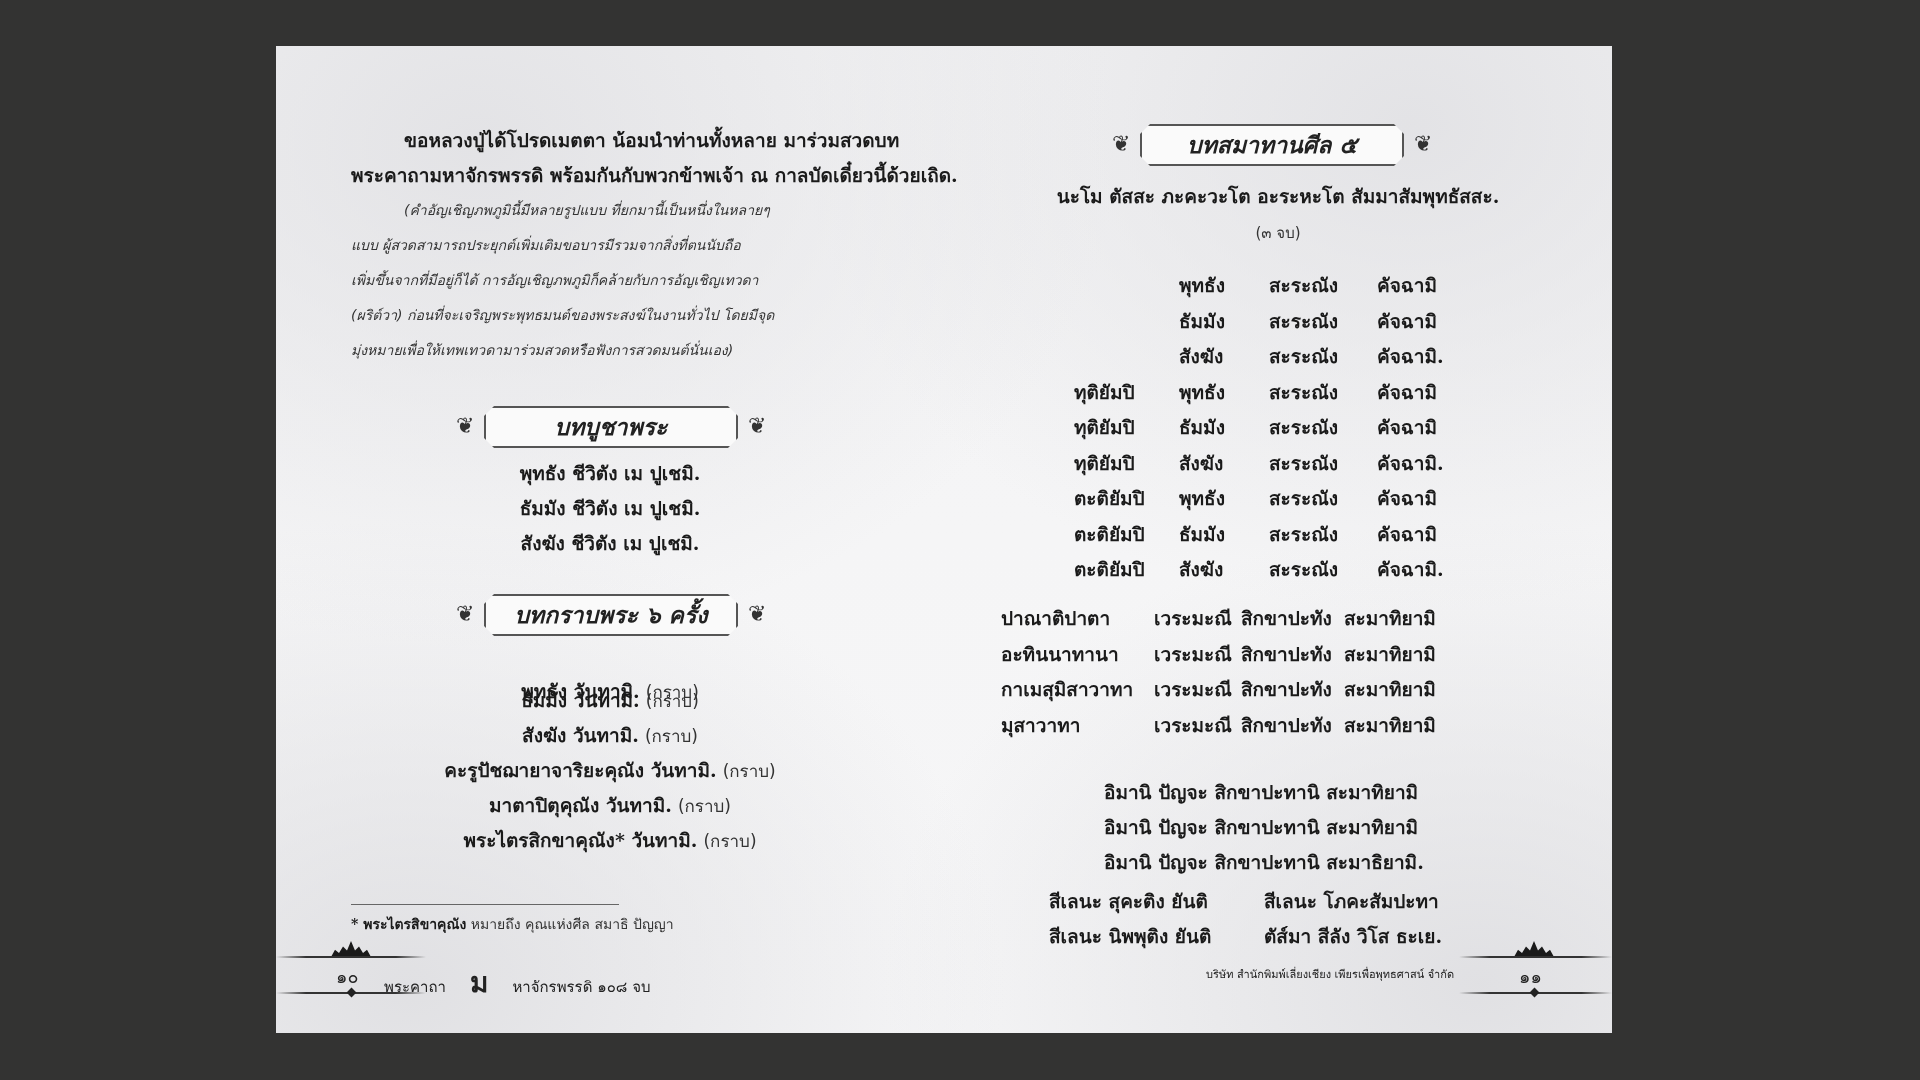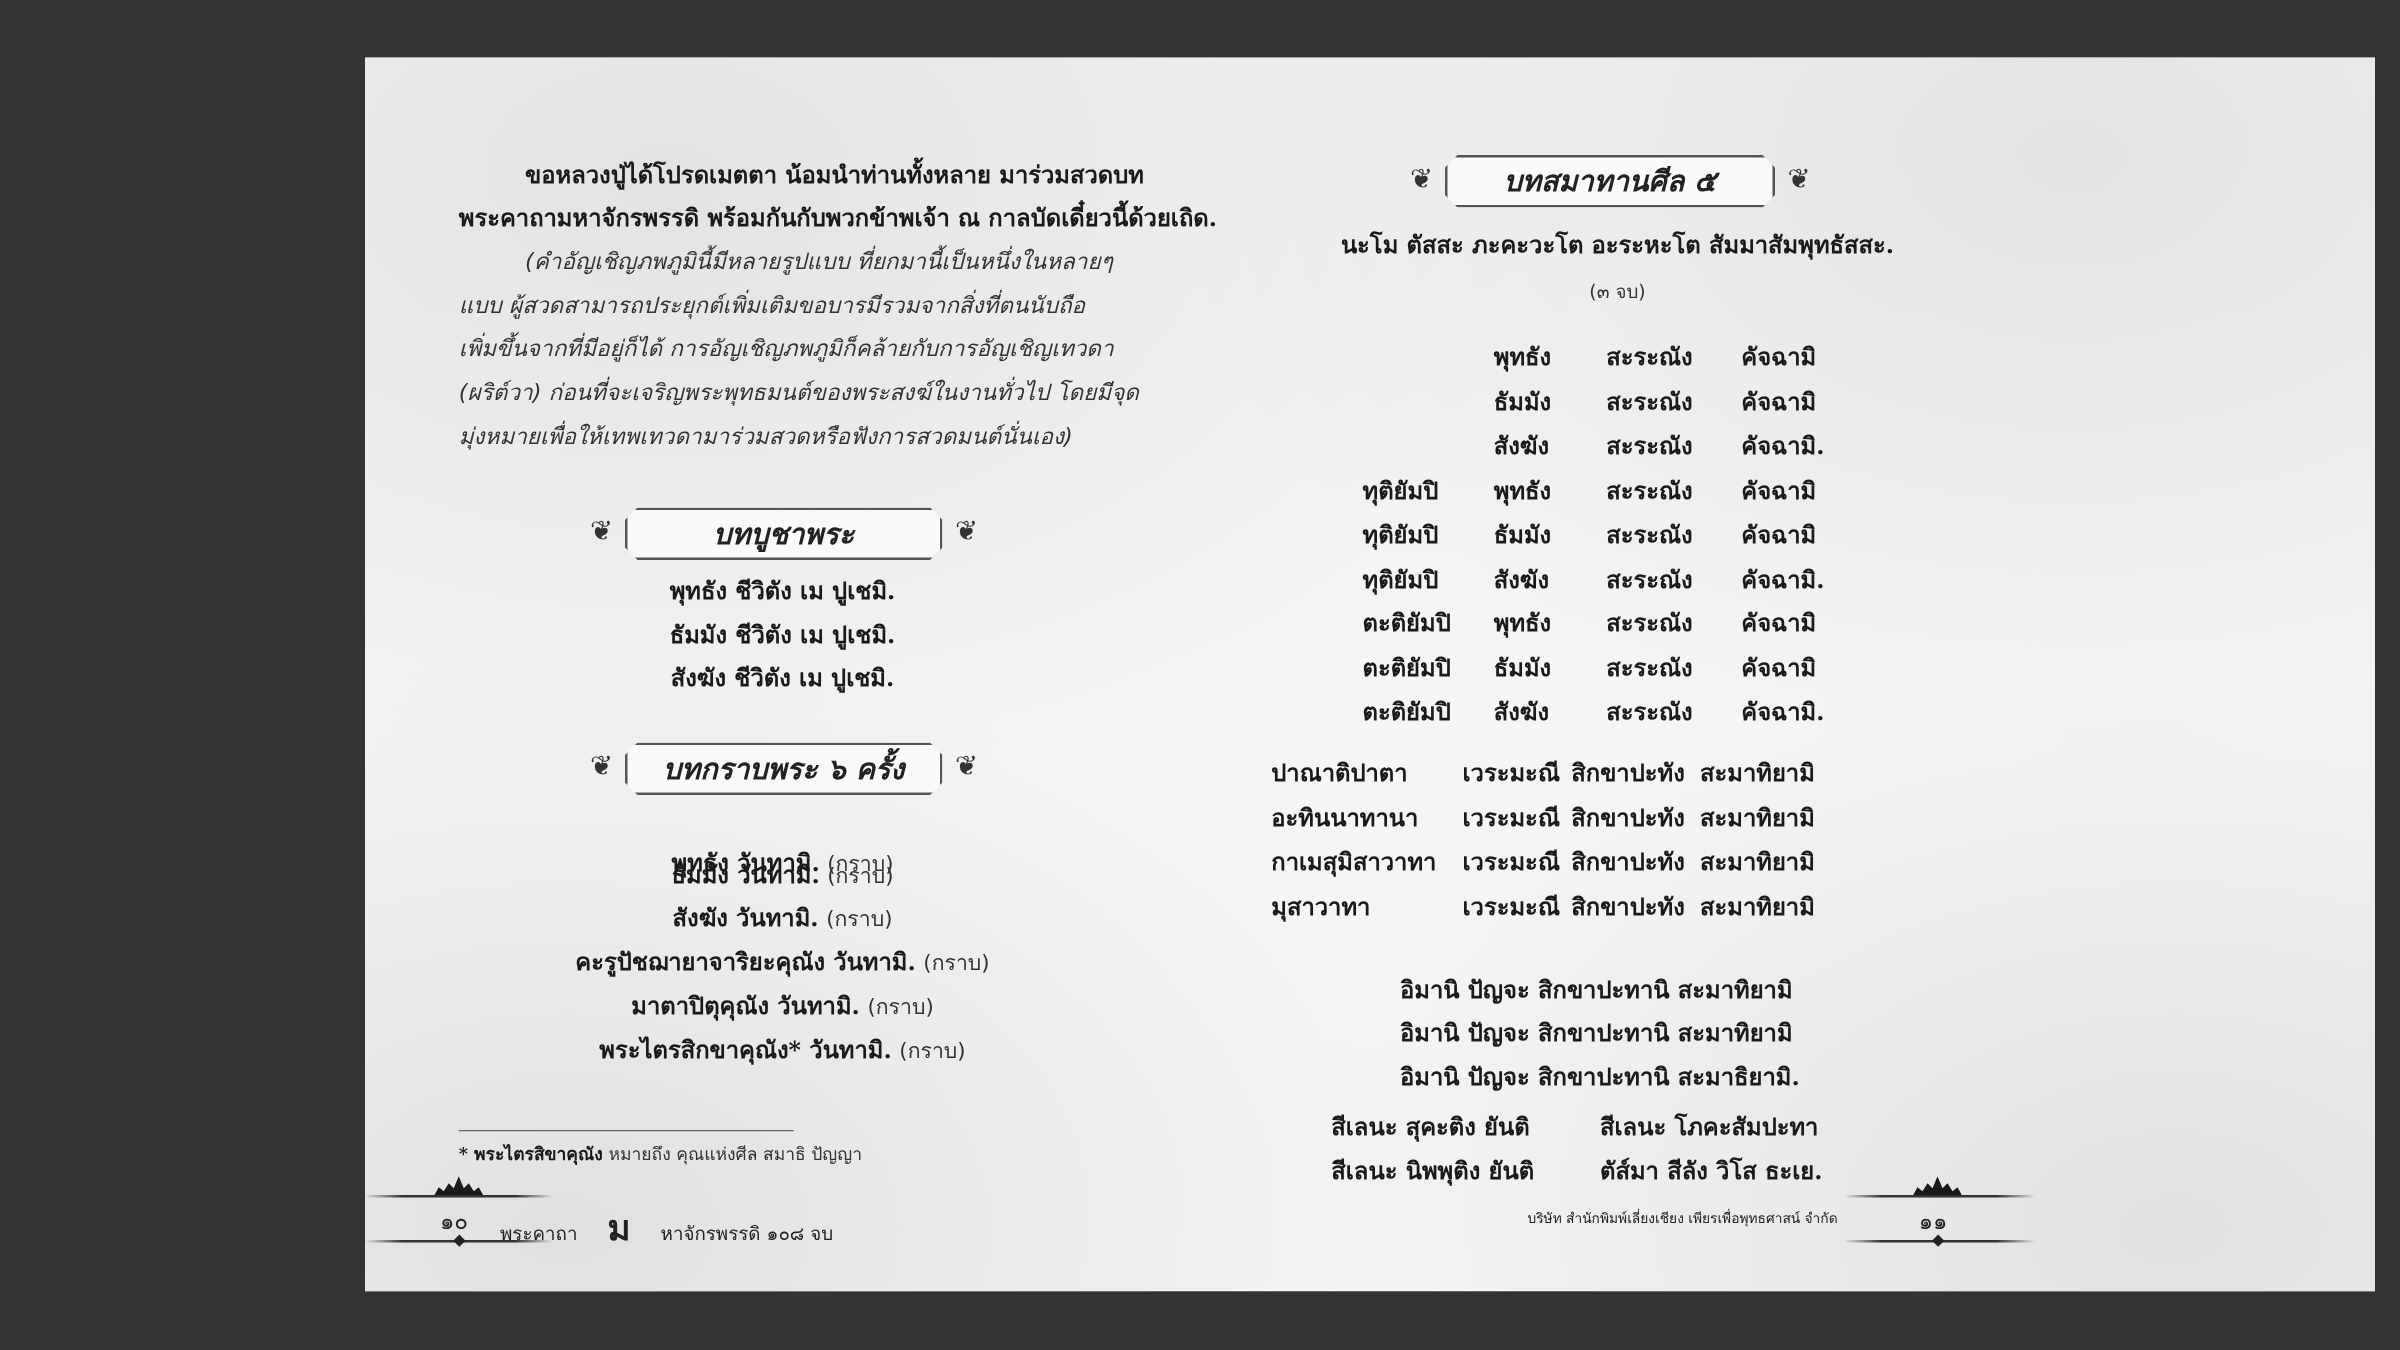--- a/index.html
+++ b/index.html
@@ -2,35 +2,35 @@
 <html><head>
 <meta charset="utf-8">
 <style>
   html, body { margin:0; padding:0; }
   body {
     width:1920px; height:1080px; background:#333332; position:relative; overflow:hidden;
     font-family: "DejaVu Serif", "Liberation Serif", serif;
     color:#1a1a1a;
   }
   .spread {
-    position:absolute; left:292px; top:46px; width:1608px; height:987px;
+    position:absolute; left:276px; top:46px; width:1336px; height:987px;
     background:
       radial-gradient(ellipse at 15% 10%, rgba(225,225,228,0.9) 0%, rgba(245,245,246,0) 40%),
       radial-gradient(ellipse at 85% 8%, rgba(225,225,228,0.9) 0%, rgba(245,245,246,0) 38%),
       radial-gradient(ellipse at 10% 95%, rgba(222,222,225,0.9) 0%, rgba(245,245,246,0) 35%),
       radial-gradient(ellipse at 90% 95%, rgba(222,222,225,0.9) 0%, rgba(245,245,246,0) 35%),
       linear-gradient(#f4f4f5, #f6f6f7);
   }
   .page { position:absolute; top:0; height:987px; }
   .page.left { left:0; width:668px; }
   .page.right { left:668px; width:668px; }
 
   .line { position:absolute; white-space:nowrap; font-size:19px; line-height:24px; }
   .bold { font-weight:bold; }
-  .italic { font-style:italic; font-family:"DejaVu Sans","Liberation Sans",sans-serif; font-size:18px; color:#333; }
+  .italic { font-style:italic; font-family:"DejaVu Sans","Liberation Sans",sans-serif; font-size:14px; color:#333; }
   .center { text-align:center; left:0; right:0; }
   .note { font-family:"DejaVu Sans","Liberation Sans",sans-serif; font-weight:normal; color:#333; font-size:17px; }
 
   .heading {
     position:absolute; height:38px; border:2px solid #555; outline:1px solid #555; outline-offset:3px;
     background:#fafafa; display:flex; align-items:center; justify-content:center;
     clip-path: polygon(10px 0, calc(100% - 10px) 0, 100% 10px, 100% calc(100% - 10px), calc(100% - 10px) 100%, 10px 100%, 0 calc(100% - 10px), 0 10px);
   }
   .heading-text { font-style:italic; font-weight:bold; font-size:23px; color:#222; font-family:"DejaVu Serif", serif; }
   .flourish { position:absolute; font-size:22px; color:#333; line-height:40px; }

